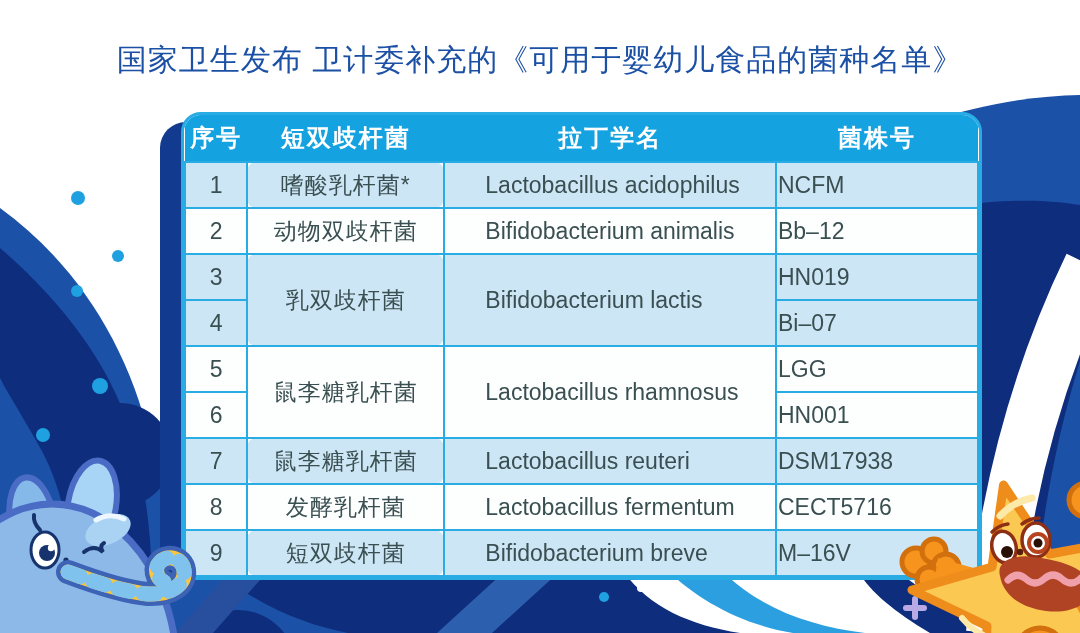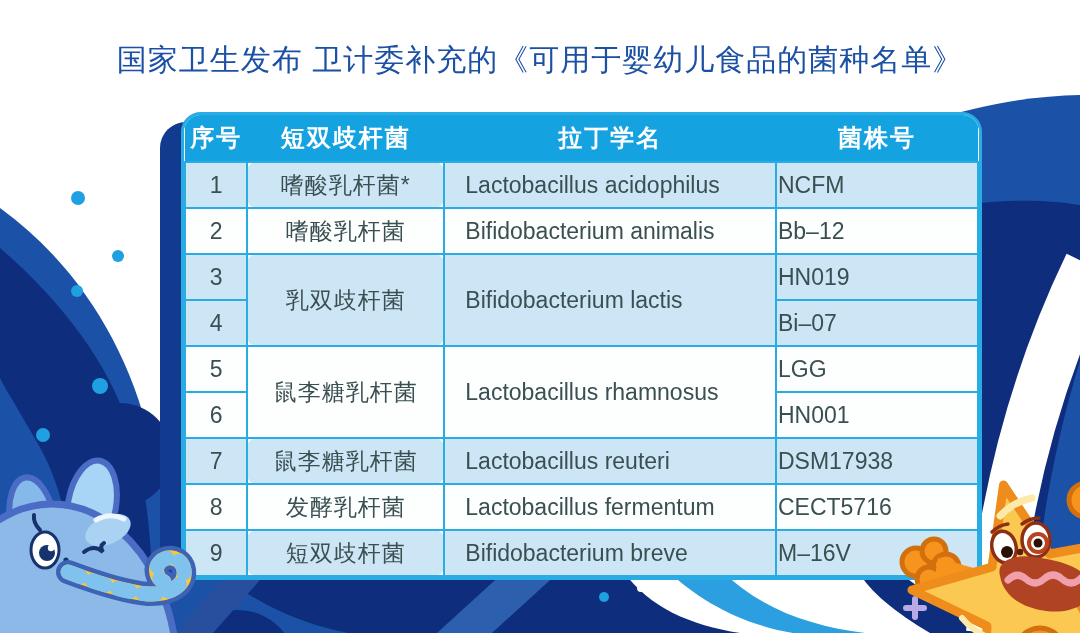--- a/index.html
+++ b/index.html
@@ -29,21 +29,21 @@
   table.species th{
     background:var(--header-cyan,#14a2e0);color:#fff;height:44px;
     font-size:24px;font-weight:bold;letter-spacing:2px;
   }
   table.species td{
     border:2px solid var(--grid-cyan,#29ace4);height:42px;
     font-size:23px;color:#3a4f51;
   }
   td.c-num{text-align:center;font-size:25px;color:#31475a;}
   td.c-name{text-align:center;letter-spacing:1px;border-radius:9px;}
-  td.c-latin{text-align:left;padding-left:20px;color:#44595b;}
+  td.c-latin{text-align:left;padding-left:40px;color:#44595b;}
   td.c-strain{text-align:left;color:var(--strain-red,#cf1b1b);font-weight:500;}
   tr.g-shade td{background:#cde6f5;}
   tr.g-plain td{background:#fdfefe;}
   .footnote{
     position:absolute;left:258px;top:586px;color:#ffffff;
     font-size:23px;letter-spacing:1px;z-index:15;
   }
   #chars{z-index:20;pointer-events:none;}
 </style>
 </head>
@@ -113,21 +113,21 @@
         </thead>
       <tbody id="tbl-body">
           <tr class="g-shade">
             <td class="c-num">1</td>
             <td class="c-name">嗜酸乳杆菌*</td>
             <td class="c-latin">Lactobacillus acidophilus</td>
             <td class="c-strain">NCFM</td>
           </tr>
           <tr class="g-plain">
             <td class="c-num">2</td>
-            <td class="c-name">嗜酸乳杆菌</td>
+            <td class="c-name">动物双歧杆菌</td>
             <td class="c-latin">Bifidobacterium animalis</td>
             <td class="c-strain">Bb–12</td>
           </tr>
           <tr class="g-shade">
             <td class="c-num">3</td>
             <td class="c-name" rowspan="2">乳双歧杆菌</td>
             <td class="c-latin" rowspan="2">Bifidobacterium lactis</td>
             <td class="c-strain">HN019</td>
           </tr>
           <tr class="g-shade">

